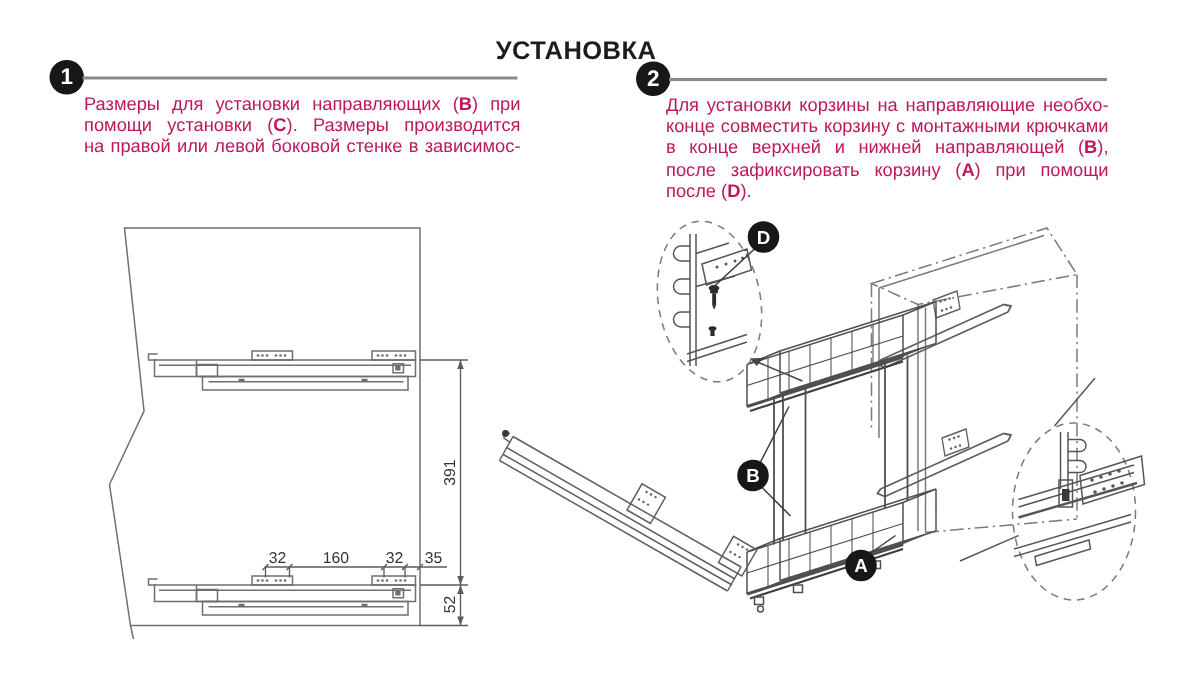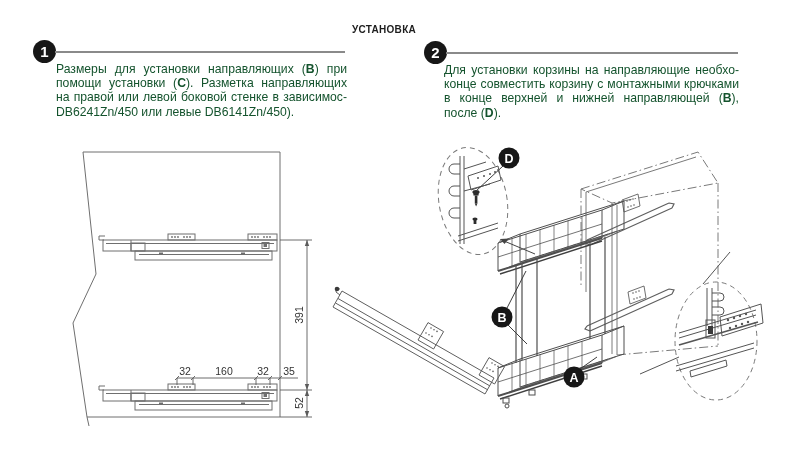--- a/index.html
+++ b/index.html
@@ -4,29 +4,29 @@
 <style>
   html,body{margin:0;padding:0;}
   body{
     width:800px;height:450px;position:relative;overflow:hidden;
     background:#ffffff;color:#2b2b2b;
     font-family:"Liberation Sans",sans-serif;
   }
   .abs{position:absolute;}
   .page-title{
     left:0;top:24px;width:768px;text-align:center;
-    font-size:10px;font-weight:700;letter-spacing:.3px;color:#1d1d1d;
+    font-size:17px;font-weight:700;letter-spacing:.3px;color:#1d1d1d;
   }
   .badge{
     width:23px;height:23px;border-radius:50%;background:#171717;color:#fff;
     font-size:15px;font-weight:700;display:flex;align-items:center;justify-content:center;
     line-height:1;
   }
   .rule{height:1.5px;background:#8a8a8a;}
-  .para{font-size:12.2px;line-height:14.2px;color:#14532d;}
+  .para{font-size:12.2px;line-height:14.2px;color:#be185d;}
   .para .ln{text-align:justify;text-align-last:justify;white-space:normal;}
   .para .ln.last{text-align-last:auto;}
   .para b{font-weight:700;}
   svg{display:block;}
   svg text{font-family:"Liberation Sans",sans-serif;}
 </style>
 </head>
 <body>
 
 <div class="abs page-title">УСТАНОВКА</div>
@@ -36,28 +36,28 @@
 </div>
 <div class="abs rule" style="left:55px;top:51px;width:290px;"></div>
 
 <div class="abs badge" style="left:424px;top:41px;">
   <span>2</span>
 </div>
 <div class="abs rule" style="left:446px;top:52px;width:292px;"></div>
 
 <div class="abs para" style="left:56px;top:62px;width:291px;">
     <div class="ln"><span>Размеры для установки направляющих (</span><b>B</b><span>) при</span></div>
-    <div class="ln"><span>помощи установки (</span><b>C</b><span>). Разметка направляющих</span></div>
+    <div class="ln"><span>помощи установки (</span><b>C</b><span>). Размеры производится</span></div>
     <div class="ln"><span>на правой или левой боковой стенке в зависимос-</span></div>
-    <div class="ln last"><span>DB6241Zn/450 или левые DB6141Zn/450).</span></div>
   </div>
 <div class="abs para" style="left:444px;top:63px;width:295px;">
     <div class="ln"><span>Для установки корзины на направляющие необхо-</span></div>
     <div class="ln"><span>конце совместить корзину с монтажными крючками</span></div>
     <div class="ln"><span>в конце верхней и нижней направляющей (</span><b>B</b><span>),</span></div>
+    <div class="ln"><span>после зафиксировать корзину (</span><b>A</b><span>) при помощи</span></div>
     <div class="ln last"><span>после (</span><b>D</b><span>).</span></div>
   </div>
 
 <svg class="abs" style="left:60px;top:145px;" width="270" height="300" viewBox="0 0 270 300">
   <g stroke="#6f6f6f" stroke-width="1" fill="none">
 
     <path d="M23,7 L220,7 L220,272 L27,272 L13,178 L36,129 Z"></path>
     <path d="M27,272 L29,281"></path>
 
     <defs>

